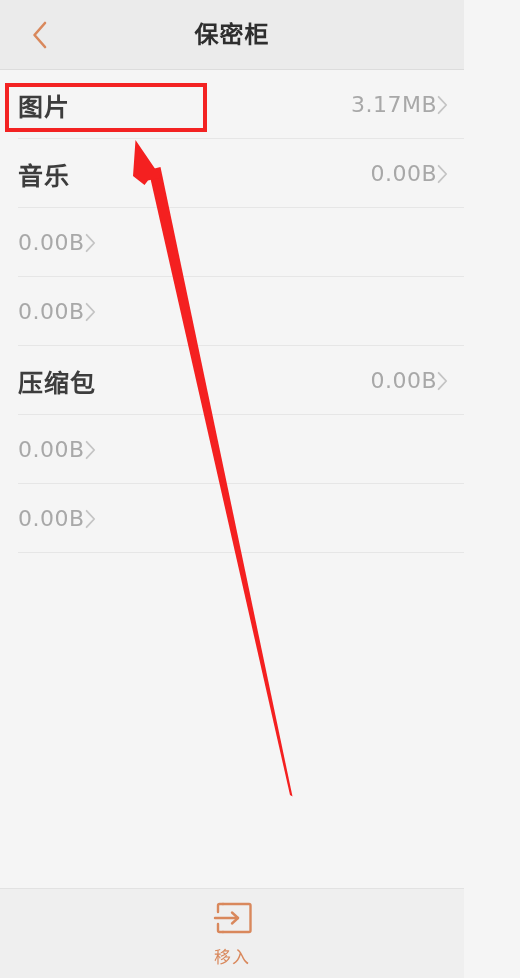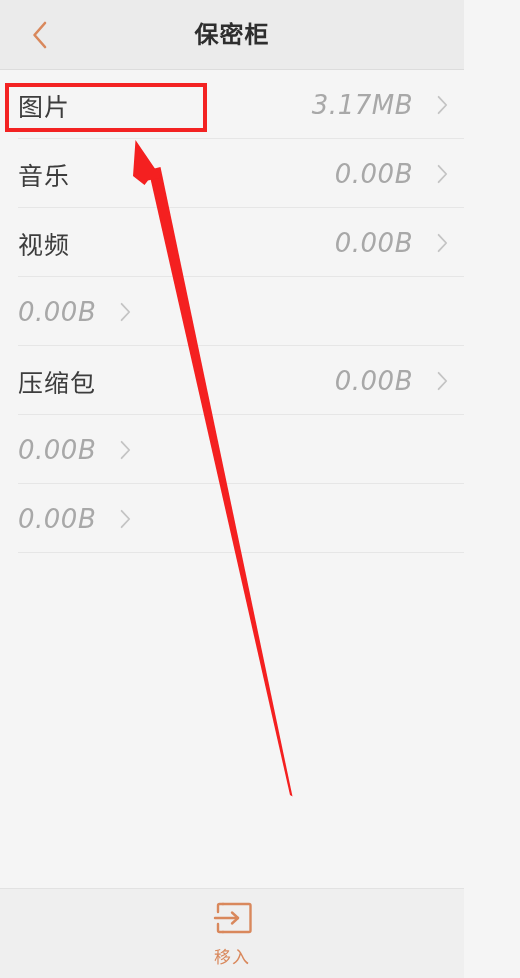--- a/index.html
+++ b/index.html
@@ -92,29 +92,29 @@
     bottom: 0;
     height: 1px;
     background: #e6e6e6;
   }
 
   .row-label {
     font-size: 25px;
     color: #3d3d3d;
     letter-spacing: 1px;
     flex: 1 1 auto;
+    font-weight: bold;
   }
 
   .row-value {
-    font-size: 26px;
+    font-size: 22px;
     color: #a8a8a8;
     letter-spacing: 0.5px;
-    margin-right: 24px;
+    margin-right: 0;
     white-space: nowrap;
-    font-style: italic;
   }
 
   .row-chevron {
     width: 11px;
     height: 20px;
     flex: 0 0 auto;
   }
 
   
   .bottom-bar {
@@ -198,21 +198,20 @@
 
     <div class="row">
       <span class="row-label">音乐</span>
       <span class="row-value">0.00B</span>
       <svg class="row-chevron" viewBox="0 0 11 20">
         <polyline points="1.6,1.8 9.2,10 1.6,18.2" fill="none" stroke="#c4c4c4" stroke-width="1.8" stroke-linecap="round" stroke-linejoin="round"></polyline>
       </svg>
     </div>
 
     <div class="row">
-      <span class="row-label">视频</span>
       <span class="row-value">0.00B</span>
       <svg class="row-chevron" viewBox="0 0 11 20">
         <polyline points="1.6,1.8 9.2,10 1.6,18.2" fill="none" stroke="#c4c4c4" stroke-width="1.8" stroke-linecap="round" stroke-linejoin="round"></polyline>
       </svg>
     </div>
 
     <div class="row">
       <span class="row-value">0.00B</span>
       <svg class="row-chevron" viewBox="0 0 11 20">
         <polyline points="1.6,1.8 9.2,10 1.6,18.2" fill="none" stroke="#c4c4c4" stroke-width="1.8" stroke-linecap="round" stroke-linejoin="round"></polyline>

